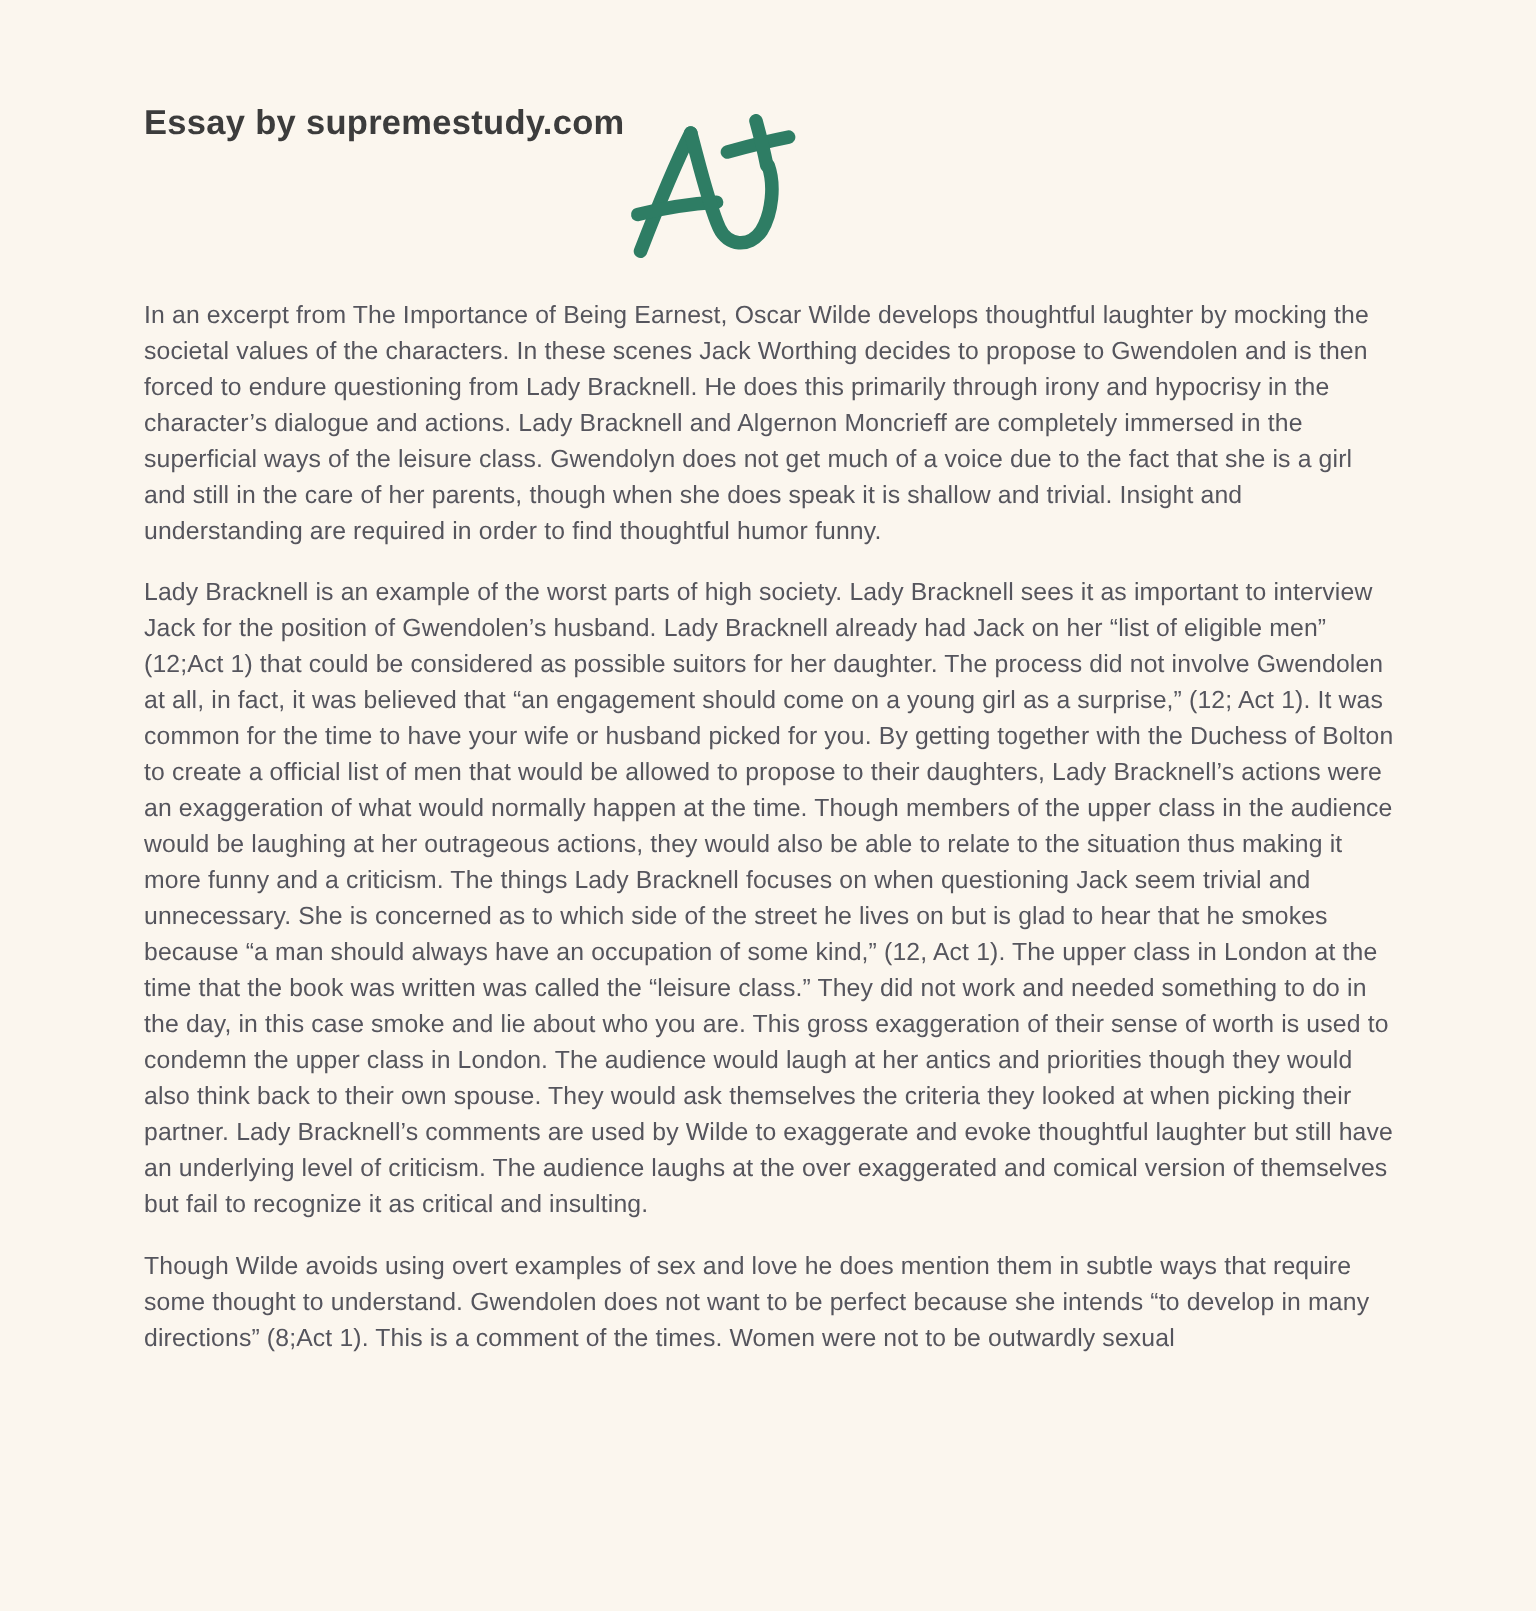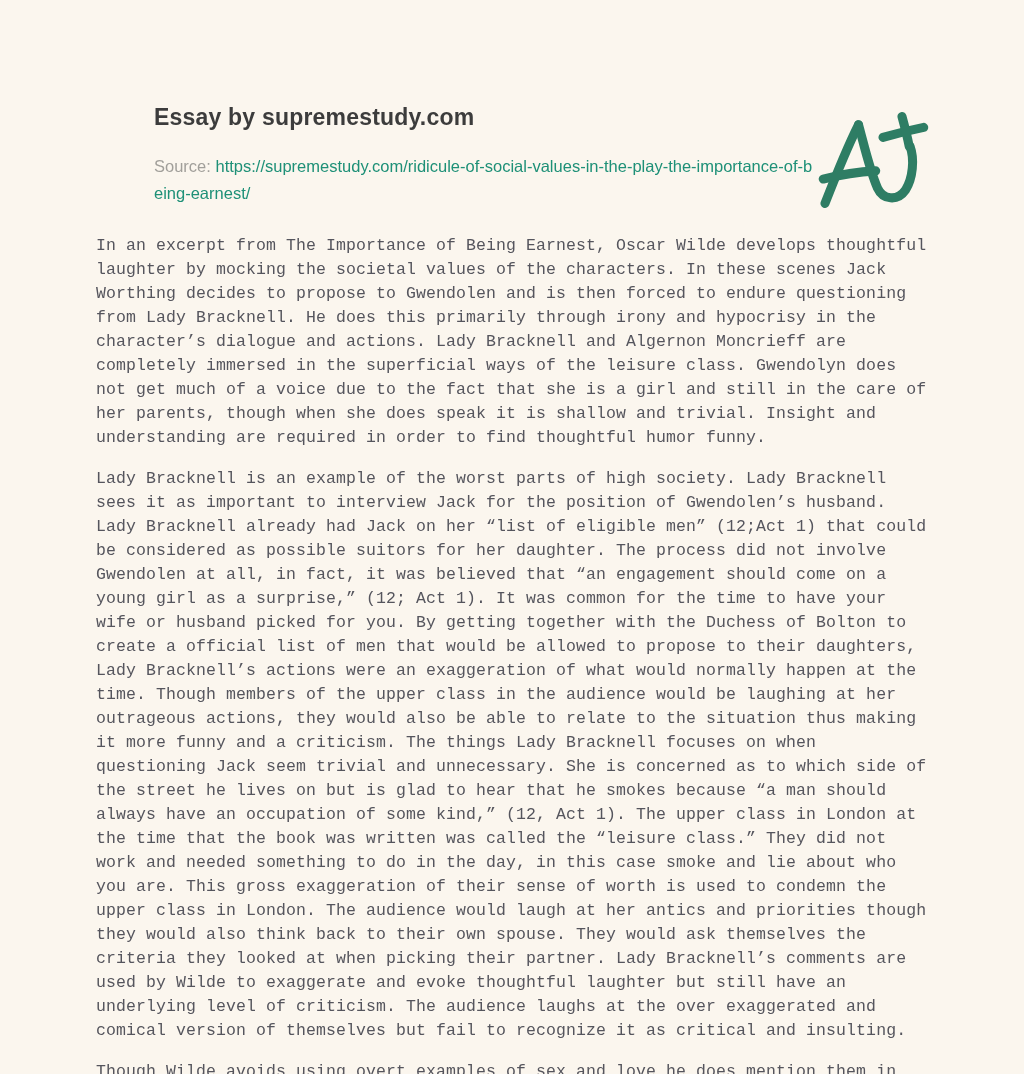--- a/index.html
+++ b/index.html
@@ -12,23 +12,22 @@
     overflow: hidden;
   }
   .page {
     width: 1024px;
     height: 1074px;
     padding: 66px 92px 0 96px;
     position: relative;
   }
   .page-header {
     display: flex;
-    justify-content: flex-end;
+    justify-content: flex-start;
     align-items: flex-start;
-    margin-top: 36px;
   }
   .header-left { max-width: 700px; }
   .doc-heading {
     font-size: 23px;
     font-weight: 700;
     color: var(--heading, #3c3c3c);
     letter-spacing: 0.2px;
     margin-top: 2px;
   }
   .source-line {
@@ -61,35 +60,30 @@
     letter-spacing: 0.1px;
     max-width: 840px;
   }
   .essay-body { margin-top: 26px; max-width: 837px; }
   .essay-body p {
     font-size: 16.5px;
     line-height: 24px;
     color: var(--body, #55555d);
     margin-bottom: 17px;
     letter-spacing: 0.1px;
-    font-family: Liberation Mono, monospace;
   }
 </style>
 </head>
 <body>
 
 <div class="page">
 
   <header class="page-header">
     <div class="header-left">
       <div class="doc-heading">Essay by supremestudy.com</div>
-      <div class="source-line">
-        <span class="source-label">Source:</span>
-        <a class="source-link">https://supremestudy.com/ridicule-of-social-values-in-the-play-the-importance-of-being-earnest/</a>
-      </div>
     </div>
 
     <div class="logo">
       <svg viewBox="0 0 126 106" fill="none" xmlns="http://www.w3.org/2000/svg">
         <g stroke="#2e7d64" stroke-width="10" stroke-linecap="round" fill="none">
 
           <path d="M10 101 C 22 70, 36 36, 47 14"></path>
 
           <path d="M8 74 C 28 69, 48 66, 66 65"></path>
 

